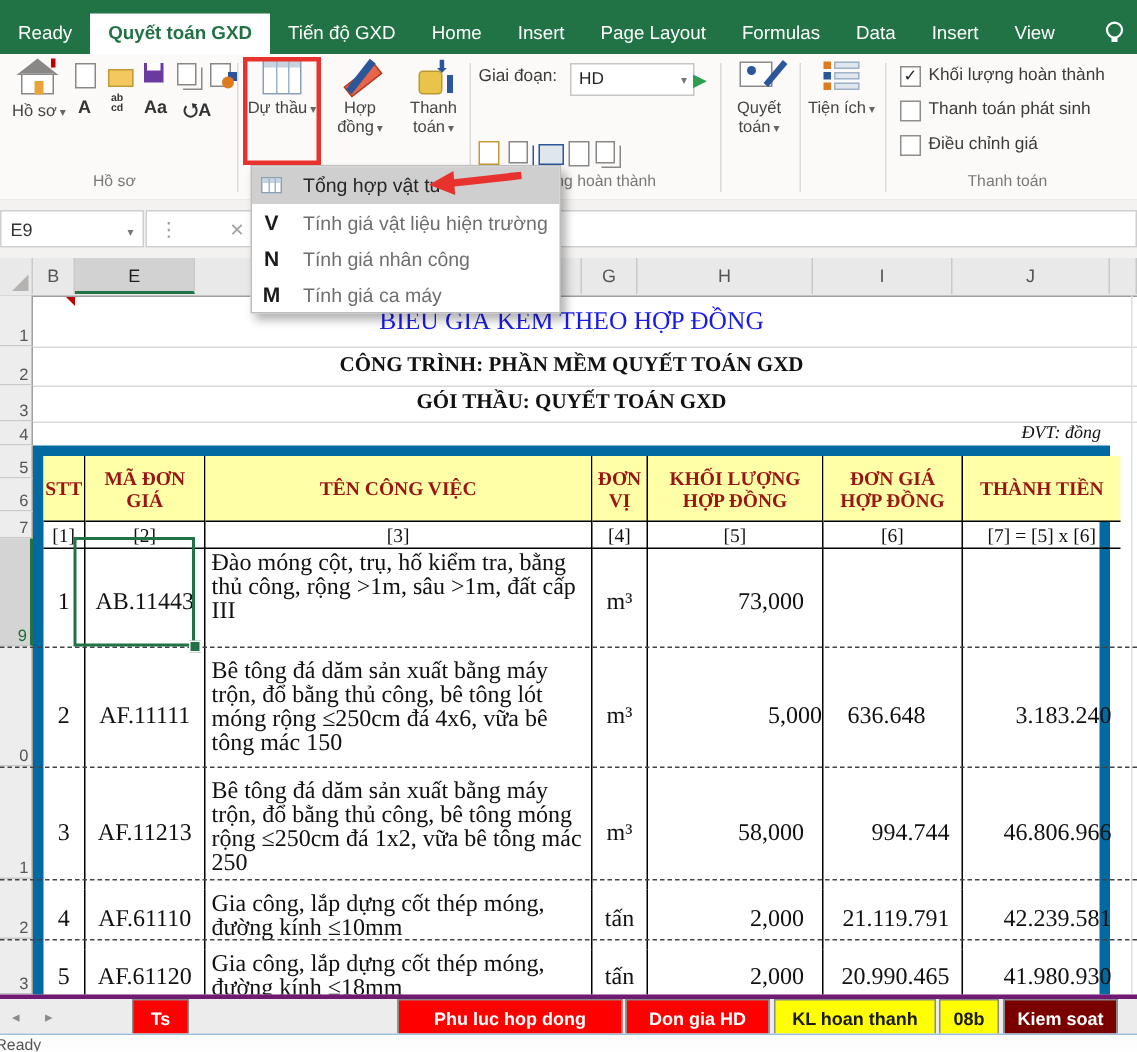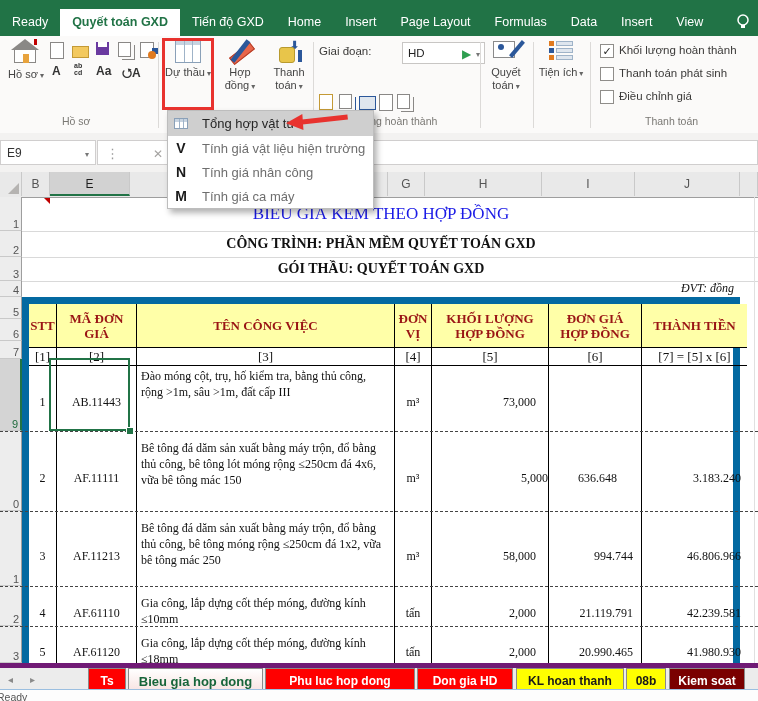--- a/index.html
+++ b/index.html
@@ -14,21 +14,21 @@
   
   .ribbon{left:0;top:36px;width:758px;height:97px;background:#fbfaf9;border-bottom:1px solid #d0cece;}
   .vsep{position:absolute;top:6px;width:1px;height:86px;background:#dcdad8;}
   .grouplabel{position:absolute;top:79px;font-size:10.5px;color:#7a7874;white-space:nowrap;}
   .bigbtn{position:absolute;top:3px;width:48px;height:74px;display:flex;flex-direction:column;align-items:center;font-size:11px;color:#444;text-align:center;line-height:13px;}
   .bigbtn .lbl{margin-top:3px;}
   .drop::after{content:"▾";font-size:8px;color:#666;margin-left:2px;}
   .chk{position:absolute;width:12px;height:12px;background:#fff;border:1px solid #8f8d8a;font-size:11px;line-height:12px;text-align:center;color:#262626;}
   .chk.checked::before{content:"✓";}
   .chklbl{position:absolute;font-size:11.5px;color:#3b3a39;white-space:nowrap;}
-  .combo{position:absolute;background:#fff;border:1px solid #c8c6c4;font-size:11.5px;color:#222;display:flex;align-items:center;padding-left:5px;margin-left:22px;}
+  .combo{position:absolute;background:#fff;border:1px solid #c8c6c4;font-size:11.5px;color:#222;display:flex;align-items:center;padding-left:5px;}
   .combo .ic-chevron{margin-left:auto;margin-right:4px;}
   .ic-chevron::before{content:"▾";font-size:8px;color:#777;}
   .ic-play::before{content:"▶";color:#2e9e4f;font-size:12px;}
   .fieldlbl{position:absolute;font-size:11.5px;color:#3b3a39;}
   
   .mi{position:absolute;width:15px;height:15px;}
   .mi > i{position:absolute;display:block;}
   
   .fbar{left:0;top:133px;width:758px;height:39px;background:#f3f2f1;border-bottom:1px solid #d8d6d4;}
   .namebox{position:absolute;left:0;top:7px;width:96px;height:25px;background:#fff;border:1px solid #d0cece;display:flex;align-items:center;font-size:12px;color:#333;padding-left:6px;box-sizing:border-box;}
@@ -53,21 +53,21 @@
   .gline{position:absolute;left:22px;width:736px;height:1px;background:#d9d9d9;}
   .vline{position:absolute;top:197px;width:1px;height:466px;background:#e0e0e0;}
   
   .tbl{position:absolute;left:22px;top:297px;width:718px;display:grid;
        grid-template-columns:28px 80px 258px 37px 117px 93px 105px;
        grid-template-rows:44px 18px 72px 80px 75px 40px 37px;
        border:7px solid #0369a1;box-sizing:border-box;background:#fff;}
   .tbl .c{border-right:1px solid #000;box-sizing:border-box;overflow:hidden;}
   .tbl .th{background:#ffffa8;color:#9a1515;font-weight:bold;font-size:13px;display:flex;align-items:center;justify-content:center;text-align:center;border-bottom:1px solid #000;line-height:15px;padding:1px 2px;}
   .tbl .ti{font-size:13px;color:#111;display:flex;align-items:center;justify-content:center;border-bottom:1px solid #000;}
-  .tbl .d{font-size:12px;color:#111;padding:2px 4px;line-height:16px;}
+  .tbl .d{font-size:16px;color:#111;padding:2px 4px;line-height:16px;}
   .ctr{display:flex;align-items:center;justify-content:center;text-align:center;}
   .rgt{display:flex;align-items:center;justify-content:flex-end;text-align:right;}
   .code{color:#f00;}
   .price{color:#00f;}
   .dash{position:absolute;left:0;width:758px;border-top:1.5px dashed #444;}
   .selcell{position:absolute;left:49px;top:358px;width:81px;height:73px;border:2px solid #217346;box-sizing:border-box;pointer-events:none;}
   .handle{position:absolute;left:126px;top:427px;width:6px;height:6px;background:#217346;border:1px solid #fff;}
   .cmark{position:absolute;left:44px;top:198px;width:0;height:0;border-left:6px solid transparent;border-top:6px solid #c00000;}
   
   .menu{left:167px;top:110px;width:205px;background:#fff;border:1px solid #bdbdbd;box-shadow:3px 4px 6px rgba(0,0,0,.3);z-index:50;}
@@ -107,21 +107,21 @@
   .gearic{width:12px;height:14px;background:#fff;border:1px solid #8a8886;position:relative;}
   .gearic i{position:absolute;right:-3px;bottom:-2px;width:8px;height:8px;border-radius:50%;background:#e07a1f;}
   .gearic u{position:absolute;right:-5px;bottom:3px;width:6px;height:6px;background:#2b579a;}
   .txtic{font-size:12px;color:#333;font-weight:bold;}
   .house{width:30px;height:26px;position:relative;}
   .house i{position:absolute;left:3px;top:10px;width:22px;height:14px;background:#fff;border:1px solid #8a8886;box-sizing:border-box;}
   .house o{position:absolute;left:0;top:0;width:0;height:0;border-left:14px solid transparent;border-right:14px solid transparent;border-bottom:11px solid #8a8886;}
   .house u{position:absolute;left:12px;top:15px;width:6px;height:9px;background:#e8a33d;}
   .house b{position:absolute;right:4px;top:0;width:3px;height:6px;background:#c00000;}
   
-  .sheetbar{left:0;top:663px;width:758px;height:26px;background:#ececec;border-top:5px solid #701a75;}
+  .sheetbar{left:0;top:663px;width:758px;height:26px;background:#ececec;border-top:3px solid #701a75;}
   .nav{position:absolute;top:6px;font-size:10px;color:#8a8a8a;}
   .ic-left::before{content:"◂";}
   .ic-right::before{content:"▸";}
   .stab{position:absolute;top:0;height:25px;line-height:25px;text-align:center;font-size:12px;font-weight:bold;border:1px solid #8a8a8a;box-sizing:border-box;}
   .stab.red{background:#ff0000;color:#fff;}
   .stab.yellow{background:#ffff00;color:#1a1a1a;}
   .stab.darkred{background:#7a0000;color:#fff;}
   .stab.active{background:linear-gradient(#fff,#f8e3e1);color:#17653a;border-bottom:2px solid #17653a;font-size:13px;}
   
   .statusbar{left:0;top:689px;width:758px;height:12px;background:#fdfdfd;border-top:1px solid #9bbfe0;}
@@ -414,21 +414,20 @@
     <svg width="64" height="18" viewBox="0 0 64 18">
       <line x1="14" y1="9" x2="62" y2="7" stroke="#e8322e" stroke-width="5"></line>
       <polygon points="0,9 17,1 17,17" fill="#e8322e"></polygon>
     </svg>
   </div>
 
   <div class="abs sheetbar">
     <span class="nav ic-left" style="left:8px;"></span>
     <span class="nav ic-right" style="left:30px;"></span>
     <div class="stab red" style="left:88px;width:38px;">Ts</div>
-    <div class="stab active" style="left:128px;width:135px;">Bieu gia hop dong</div>
     <div class="stab red" style="left:265px;width:150px;">Phu luc hop dong</div>
     <div class="stab red" style="left:417px;width:96px;">Don gia HD</div>
     <div class="stab yellow" style="left:516px;width:108px;">KL hoan thanh</div>
     <div class="stab yellow" style="left:626px;width:40px;">08b</div>
     <div class="stab darkred" style="left:669px;width:76px;">Kiem soat</div>
   </div>
 
   <div class="abs statusbar">
     <span>Ready</span>
   </div>

